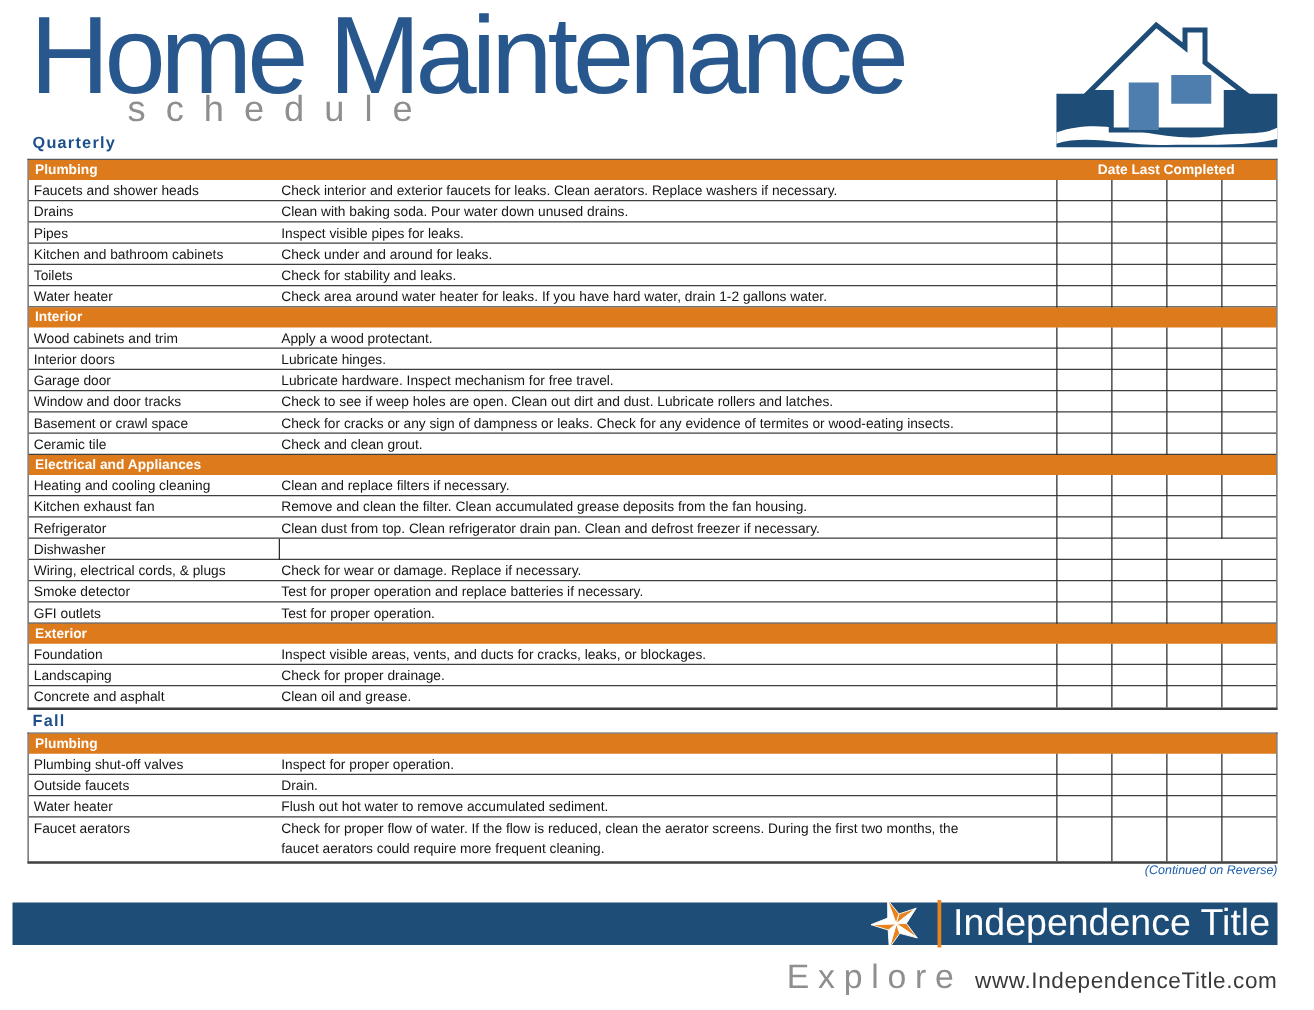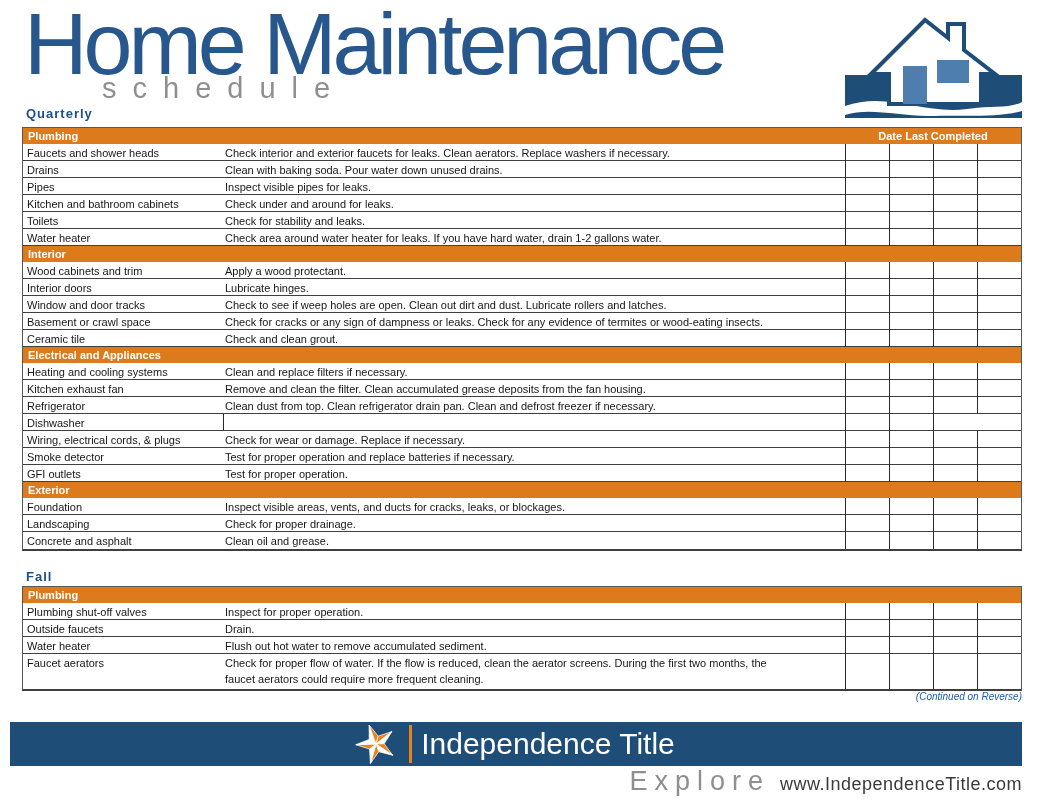--- a/index.html
+++ b/index.html
@@ -43,22 +43,22 @@
   .row:last-child{border-bottom:none;}
   .cell{font-size:11px;line-height:16px;color:#161616;padding:1px 0 0 4px;white-space:nowrap;}
   .cell.desc{padding-left:2px;}
   .cell.date{border-left:1px solid #2a2a2a;padding:0;}
 
   
   .continued{position:absolute;right:29px;top:691px;font-size:10px;font-style:italic;
     color:var(--link-blue);text-align:center;}
 
   
-  .brandbar{position:absolute;left:10px;top:722px;width:1012px;height:44px;
-    background:var(--brand-navy);display:flex;justify-content:center;align-items:center;
+  .brandbar{position:absolute;left:10px;top:722px;width:1012px;height:34px;
+    background:var(--brand-navy);display:flex;justify-content:flex-end;align-items:center;
     padding-right:6px;}
   .star-wrap{margin-right:8px;display:flex;align-items:center;}
   .brand-sep{width:3px;height:38px;background:var(--star-orange);margin-right:9px;}
   .brand-name{color:#ffffff;font-size:30px;letter-spacing:0px;line-height:44px;white-space:nowrap;}
   .explore-line{position:absolute;right:29px;top:766px;display:flex;align-items:baseline;gap:10px;}
   .explore-label{font-size:27px;color:var(--subtitle-gray);letter-spacing:7px;}
   .website-url{font-size:18px;color:#3a3a3a;letter-spacing:0.5px;}
 </style>
 </head>
 <body>
@@ -161,20 +161,30 @@
         <div class="cell item">Interior doors</div>
         <div class="cell desc">
           <div>Lubricate hinges.</div>
         </div>
         <div class="cell date"></div>
         <div class="cell date"></div>
         <div class="cell date"></div>
         <div class="cell date"></div>
       </div>
       <div class="row">
+        <div class="cell item">Garage door</div>
+        <div class="cell desc">
+          <div>Lubricate hardware. Inspect mechanism for free travel.</div>
+        </div>
+        <div class="cell date"></div>
+        <div class="cell date"></div>
+        <div class="cell date"></div>
+        <div class="cell date"></div>
+      </div>
+      <div class="row">
         <div class="cell item">Window and door tracks</div>
         <div class="cell desc">
           <div>Check to see if weep holes are open. Clean out dirt and dust. Lubricate rollers and latches.</div>
         </div>
         <div class="cell date"></div>
         <div class="cell date"></div>
         <div class="cell date"></div>
         <div class="cell date"></div>
       </div>
       <div class="row">
@@ -195,21 +205,21 @@
         <div class="cell date"></div>
         <div class="cell date"></div>
         <div class="cell date"></div>
         <div class="cell date"></div>
       </div>
       <div class="section-bar">
         <span class="section-title">Electrical and Appliances</span>
         <span class="date-header"></span>
       </div>
       <div class="row">
-        <div class="cell item">Heating and cooling systems</div>
+        <div class="cell item">Heating and cooling cleaning</div>
         <div class="cell desc">
           <div>Clean and replace filters if necessary.</div>
         </div>
         <div class="cell date"></div>
         <div class="cell date"></div>
         <div class="cell date"></div>
         <div class="cell date"></div>
       </div>
       <div class="row">
         <div class="cell item">Kitchen exhaust fan</div>

